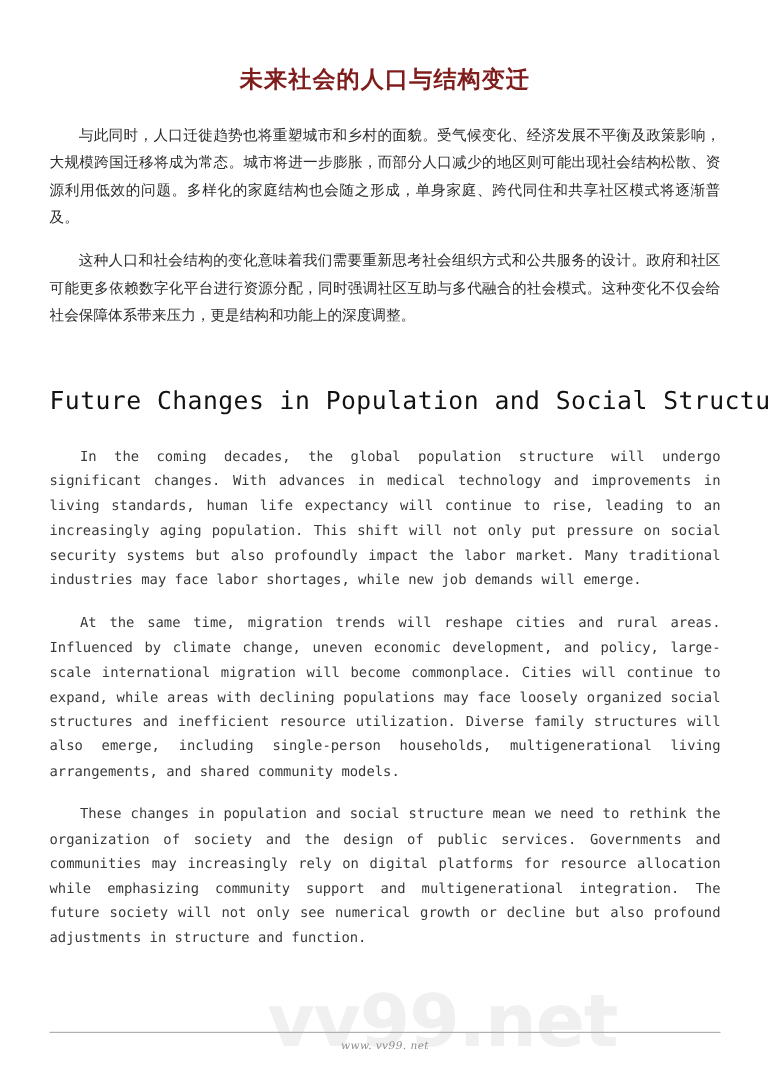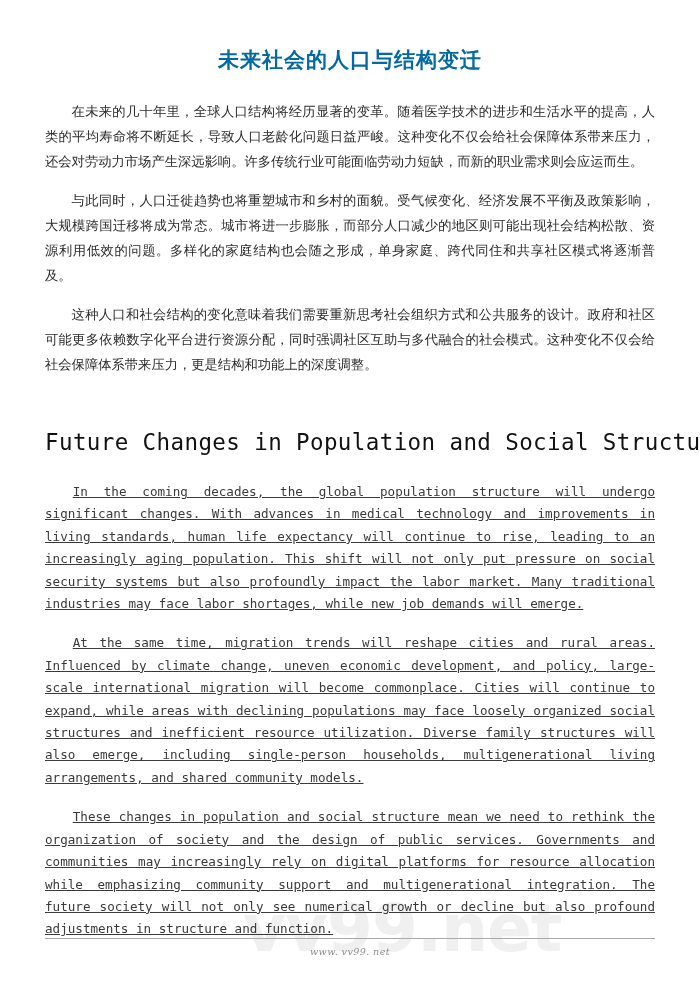--- a/index.html
+++ b/index.html
@@ -44,27 +44,27 @@
   }
 
   .content {
     position: relative;
     z-index: 2;
   }
 
   
   .cn-title {
     margin: 0;
-    padding-top: 46px;
+    padding-top: 58px;
     text-align: center;
     font-family: "DejaVu Serif", "Liberation Serif", serif;
     font-weight: bold;
     font-size: 21px;
     letter-spacing: 1px;
-    color: #0369a1;
+    color: #7f1d1d;
   }
 
   .cn-body {
     margin-top: 25px;
   }
 
   .cn-p {
     margin: 0 0 14px 0;
     text-indent: 2em;
     text-align: justify;
@@ -94,21 +94,20 @@
 
   .en-p {
     margin: 0 0 17px 0;
     text-indent: 2.2em;
     text-align: justify;
     font-family: "DejaVu Sans Mono", "Liberation Mono", monospace;
     font-size: 12.6px;
     line-height: 22.4px;
     color: #3a3a3a;
     hyphens: none;
-    text-decoration: underline;
   }
 
   
   .footer {
     position: absolute;
     left: 45px;
     right: 45px;
     bottom: 32px;
     z-index: 3;
   }
@@ -132,21 +131,20 @@
 
 <div class="page">
 
   <div class="watermark">vv99.net</div>
 
   <div class="content">
 
     <h1 class="cn-title">未来社会的人口与结构变迁</h1>
 
     <div class="cn-body">
-      <p class="cn-p">在未来的几十年里，全球人口结构将经历显著的变革。随着医学技术的进步和生活水平的提高，人类的平均寿命将不断延长，导致人口老龄化问题日益严峻。这种变化不仅会给社会保障体系带来压力，还会对劳动力市场产生深远影响。许多传统行业可能面临劳动力短缺，而新的职业需求则会应运而生。</p>
       <p class="cn-p">与此同时，人口迁徙趋势也将重塑城市和乡村的面貌。受气候变化、经济发展不平衡及政策影响，大规模跨国迁移将成为常态。城市将进一步膨胀，而部分人口减少的地区则可能出现社会结构松散、资源利用低效的问题。多样化的家庭结构也会随之形成，单身家庭、跨代同住和共享社区模式将逐渐普及。</p>
       <p class="cn-p">这种人口和社会结构的变化意味着我们需要重新思考社会组织方式和公共服务的设计。政府和社区可能更多依赖数字化平台进行资源分配，同时强调社区互助与多代融合的社会模式。这种变化不仅会给社会保障体系带来压力，更是结构和功能上的深度调整。</p>
     </div>
 
     <h2 class="en-title">Future Changes in Population and Social Structure</h2>
 
     <div class="en-body">
       <p class="en-p">In the coming decades, the global population structure will undergo significant changes. With advances in medical technology and improvements in living standards, human life expectancy will continue to rise, leading to an increasingly aging population. This shift will not only put pressure on social security systems but also profoundly impact the labor market. Many traditional industries may face labor shortages, while new job demands will emerge.</p>
       <p class="en-p">At the same time, migration trends will reshape cities and rural areas. Influenced by climate change, uneven economic development, and policy, large-scale international migration will become commonplace. Cities will continue to expand, while areas with declining populations may face loosely organized social structures and inefficient resource utilization. Diverse family structures will also emerge, including single-person households, multigenerational living arrangements, and shared community models.</p>
       <p class="en-p">These changes in population and social structure mean we need to rethink the organization of society and the design of public services. Governments and communities may increasingly rely on digital platforms for resource allocation while emphasizing community support and multigenerational integration. The future society will not only see numerical growth or decline but also profound adjustments in structure and function.</p>

